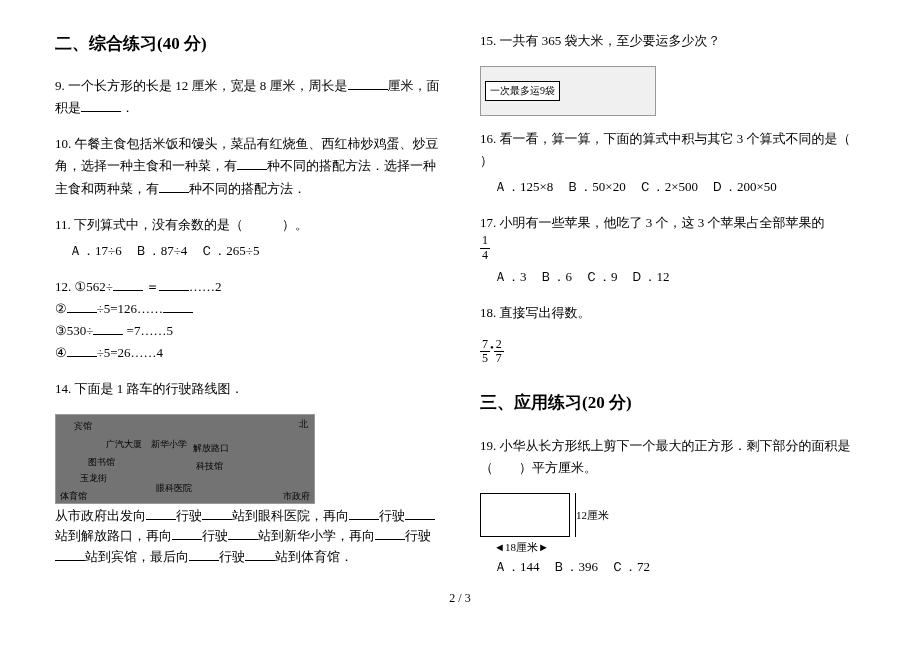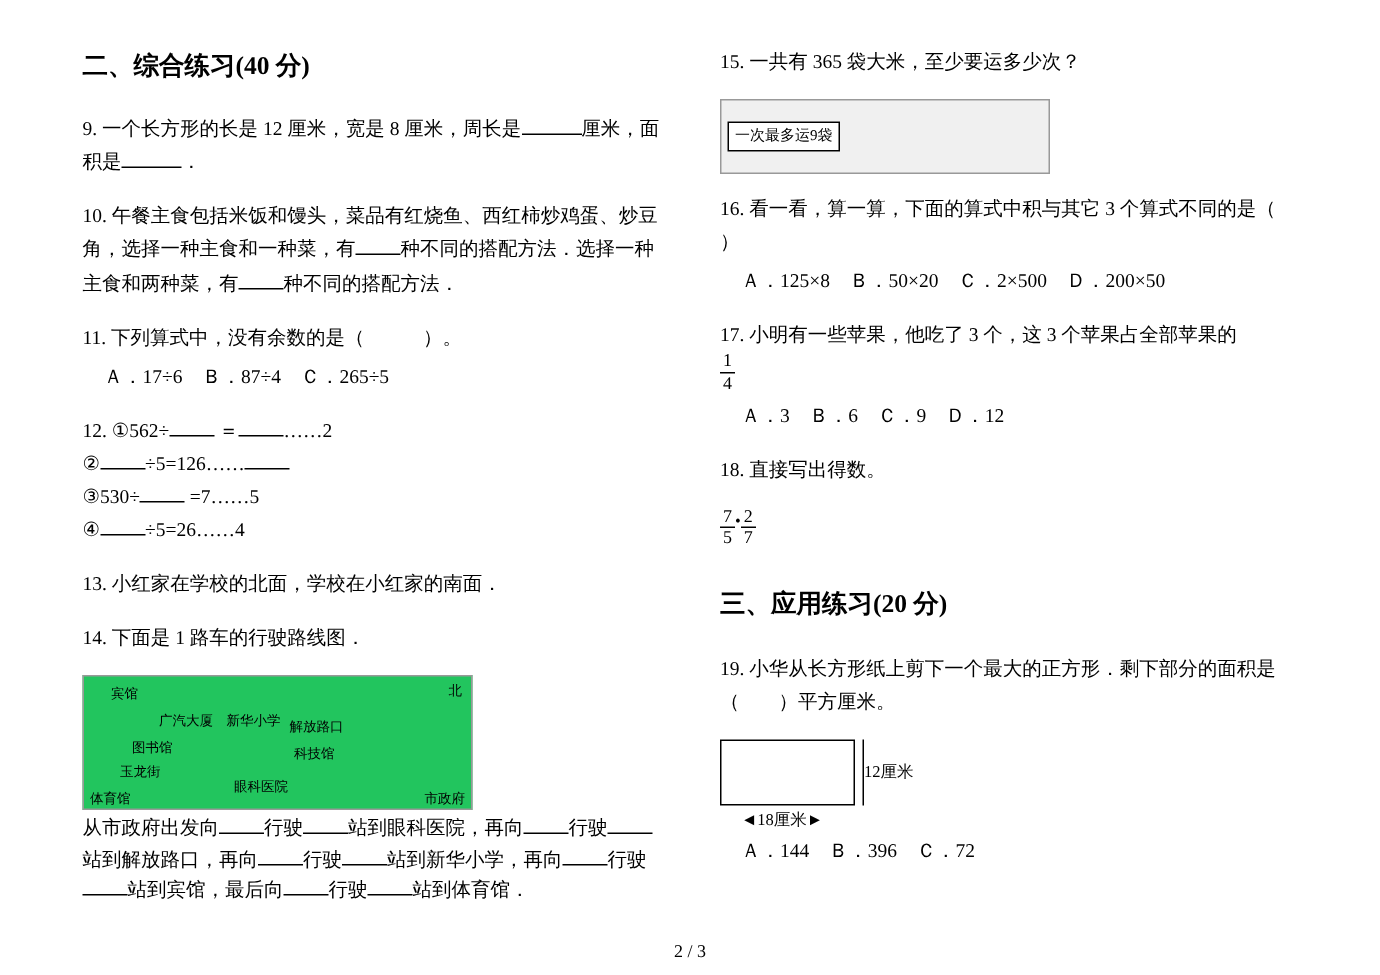--- a/index.html
+++ b/index.html
@@ -35,28 +35,28 @@
       min-width: 40px;
       height: 1em;
       vertical-align: baseline;
     }
     .blank.short { min-width: 30px; }
     .sub { margin-left: 0; }
     .options { margin-left: 14px; margin-top: 4px; }
     .map-img {
       width: 260px;
       height: 90px;
-      background: #22c55e;
+      background: #737373;
       border: 1px solid #999;
       margin-bottom: 2px;
       position: relative;
       font-size: 10px;
     }
     .truck-img {
-      width: 220px;
+      width: 176px;
       height: 50px;
       border: 1px solid #999;
       background: #f0f0f0;
       margin: 6px 0 12px 0;
       display: flex;
       align-items: center;
       padding-left: 4px;
       font-size: 11px;
     }
     .truck-label {
@@ -138,21 +138,20 @@
         <span>②</span><span class="blank short"></span><span>÷5=126……</span><span class="blank short"></span>
       </div>
       <div class="sub">
         <span>③530÷</span><span class="blank short"></span><span> =7……5</span>
       </div>
       <div class="sub">
         <span>④</span><span class="blank short"></span><span>÷5=26……4</span>
       </div>
     </div>
 
-    <div class="question">13.  小红家在学校的北面，学校在小红家的南面．</div>
 
     <div class="question">
       <div>14.  下面是 1 路车的行驶路线图．</div>
     </div>
 
     <div class="map-img">
       <span class="node" style="left:18px;top:4px">宾馆</span>
       <span class="node" style="left:95px;top:22px">新华小学</span>
       <span class="node" style="right:6px;top:2px">北</span>
       <span class="node" style="left:50px;top:22px">广汽大厦</span>

